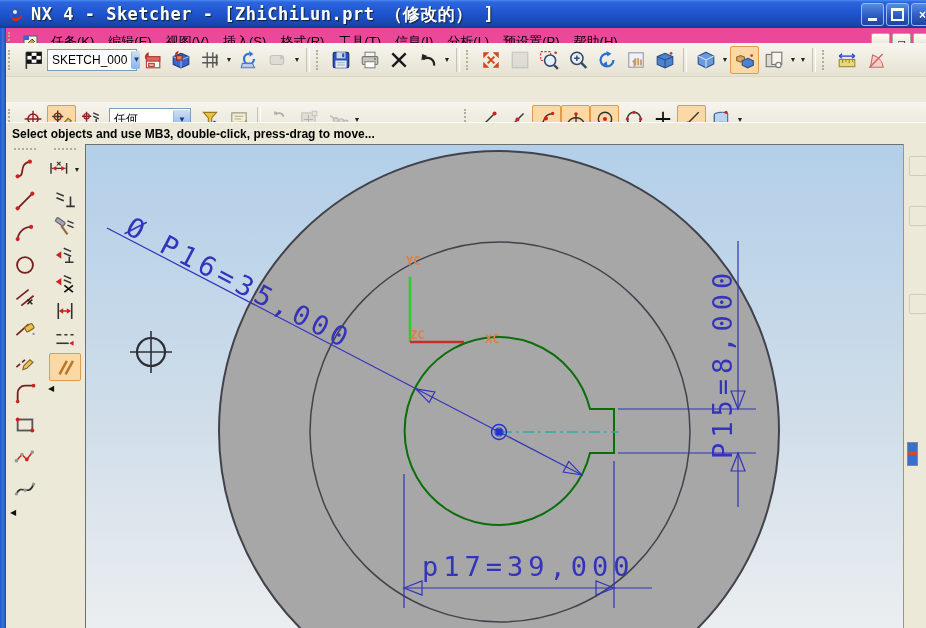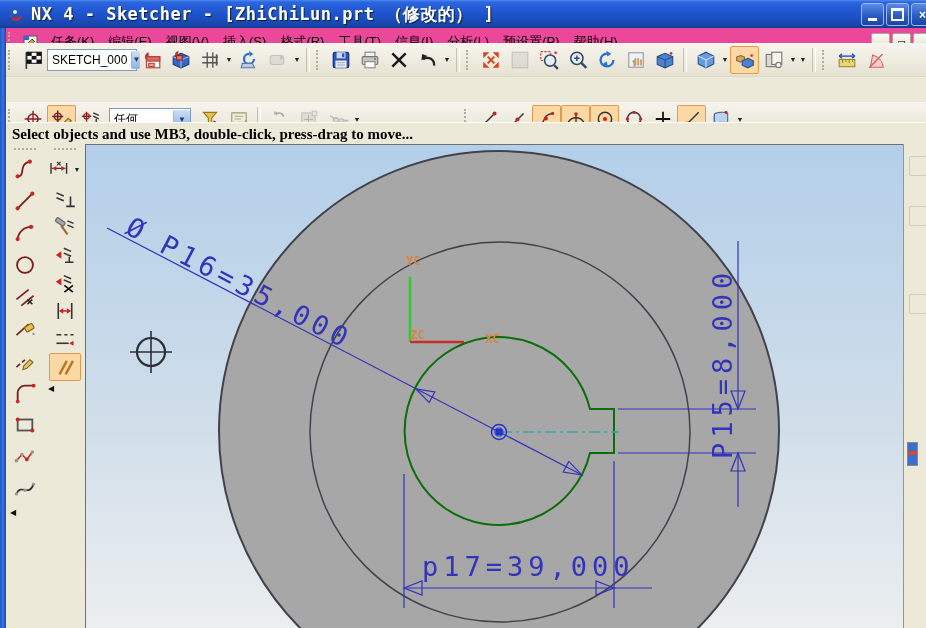--- a/index.html
+++ b/index.html
@@ -41,21 +41,21 @@
   .dd{width:10px;height:26px;display:flex;align-items:center;justify-content:center;font-size:7px;color:#222;flex:0 0 auto;}
   .vsep{width:2px;height:24px;border-left:1px solid #c6c2ae;border-right:1px solid #fff;margin:0 4px;flex:0 0 auto;}
   .combo{height:20px;background:#fff;border:1px solid #7f9db9;display:flex;align-items:center;flex:0 0 auto;}
   .combo .cval{padding:0 4px;font-size:12px;white-space:nowrap;}
   .combo .cbtn{width:16px;height:18px;margin:0;border-left:1px solid #9db9d9;border-radius:2px;
     background:linear-gradient(180deg,#cfe0f5,#8cb4e8);display:flex;align-items:center;justify-content:center;
     color:#1a3a7a;font-size:8px;}
   
   .promptbar{position:absolute;left:6px;top:122px;width:920px;height:22px;background:#ece9d8;
     border-top:1px solid #fff;border-bottom:1px solid #b8b4a0;display:flex;align-items:center;}
-  .prompt-text{font-family:Liberation Serif, serif;font-weight:bold;font-size:15px;padding-left:6px;white-space:nowrap;}
+  .prompt-text{font-family:Liberation Sans, sans-serif;font-weight:bold;font-size:12px;padding-left:6px;white-space:nowrap;}
   
   .palette{position:absolute;left:6px;top:144px;width:79px;height:484px;background:#ece9d8;}
   .pcol{position:absolute;top:2px;display:flex;flex-direction:column;align-items:center;}
   .pcol1{left:2px;width:34px;}
   .pcol2{left:40px;width:38px;}
   .hgrip{width:22px;border-top:2px dotted #b2ae98;margin:2px 0 3px 0;}
   .pbtn{width:30px;height:30px;display:flex;align-items:center;justify-content:center;border:1px solid transparent;
     border-radius:2px;flex:0 0 auto;}
   .pbtn.wide{width:38px;}
   .pbtn.hl{background:#fcd9a4;border-color:#e09a4e;}

